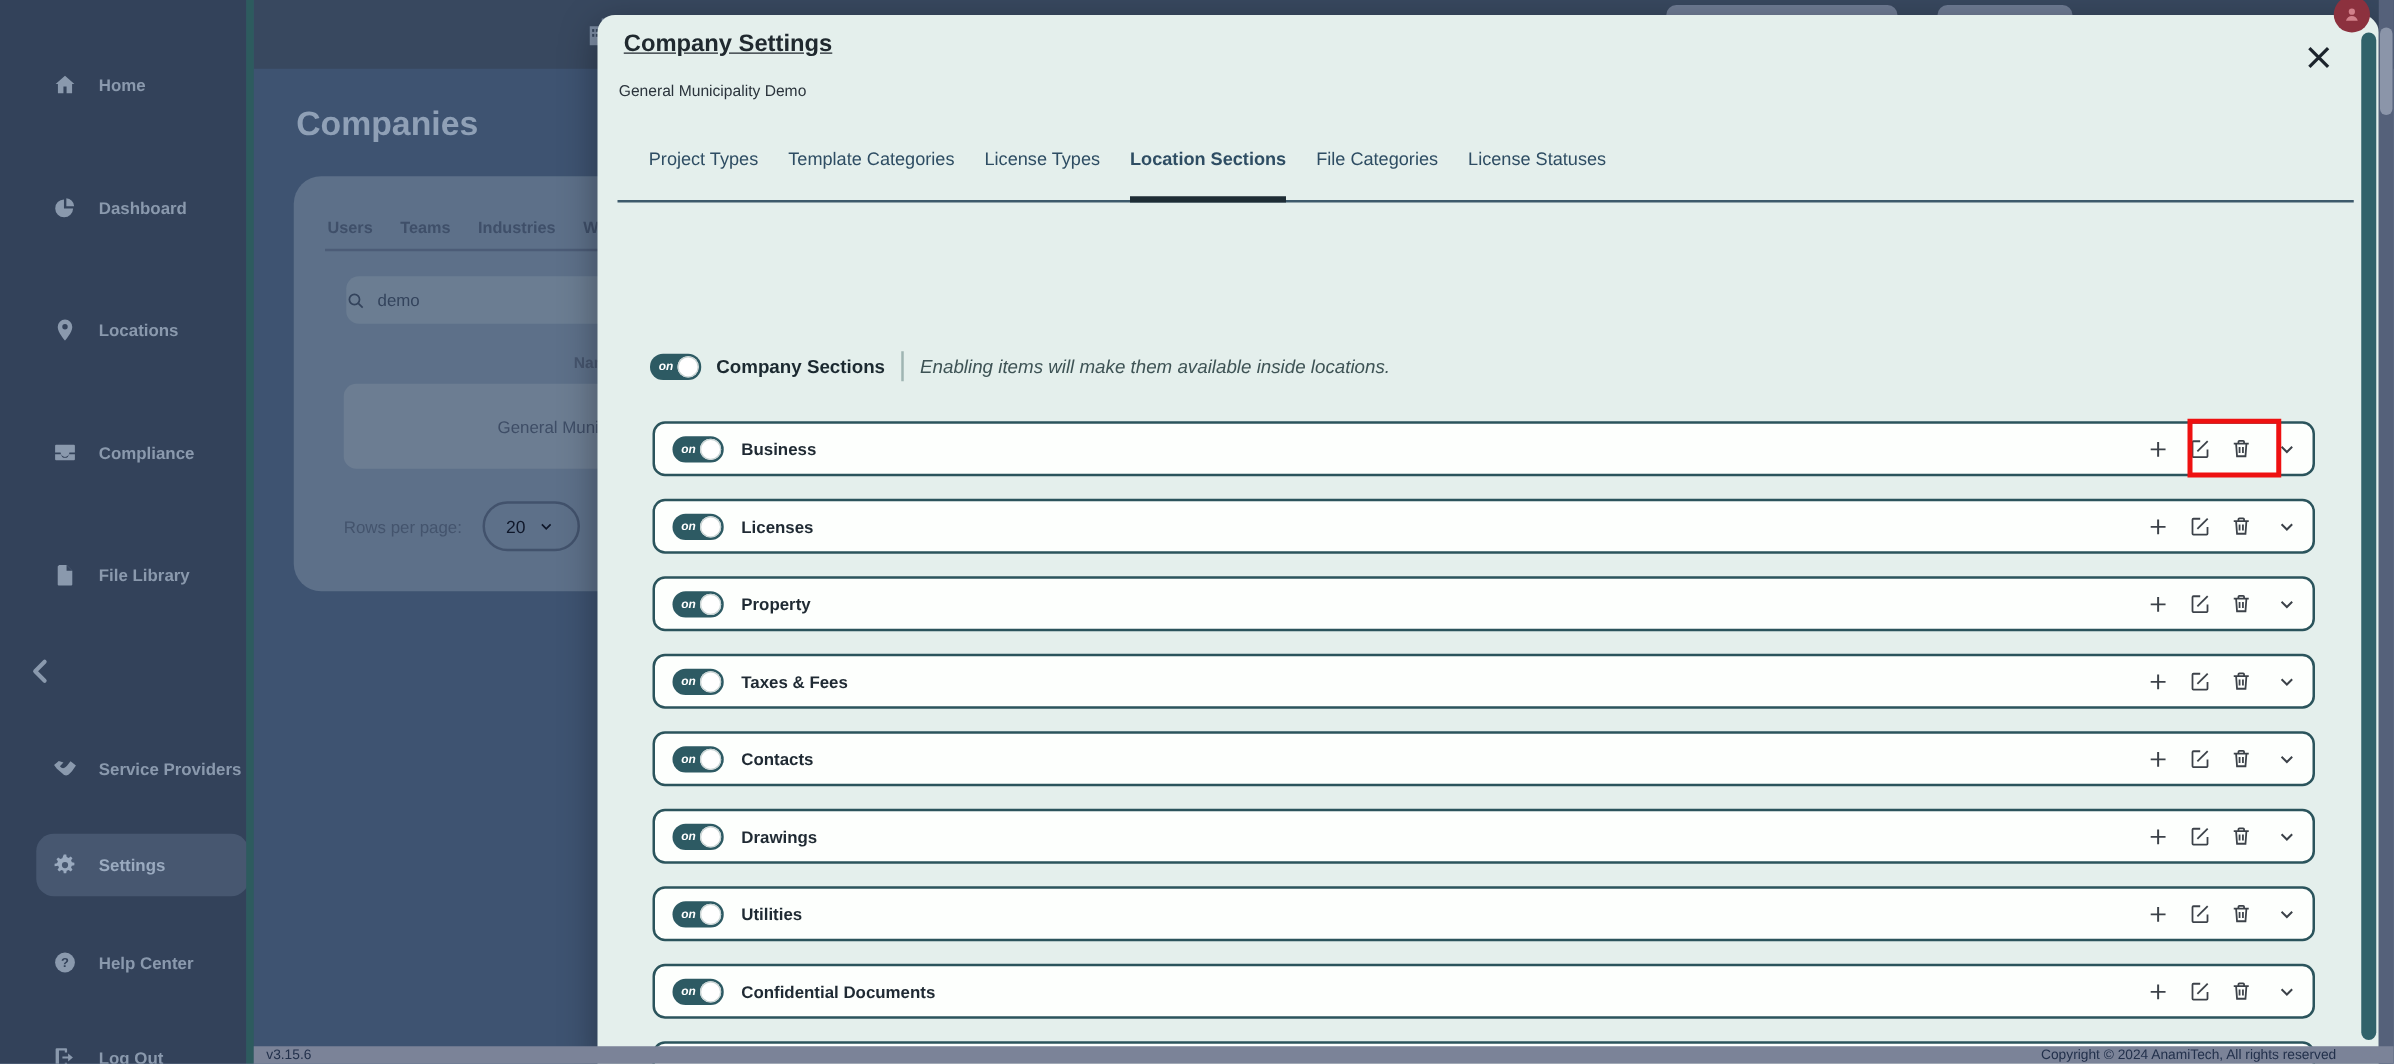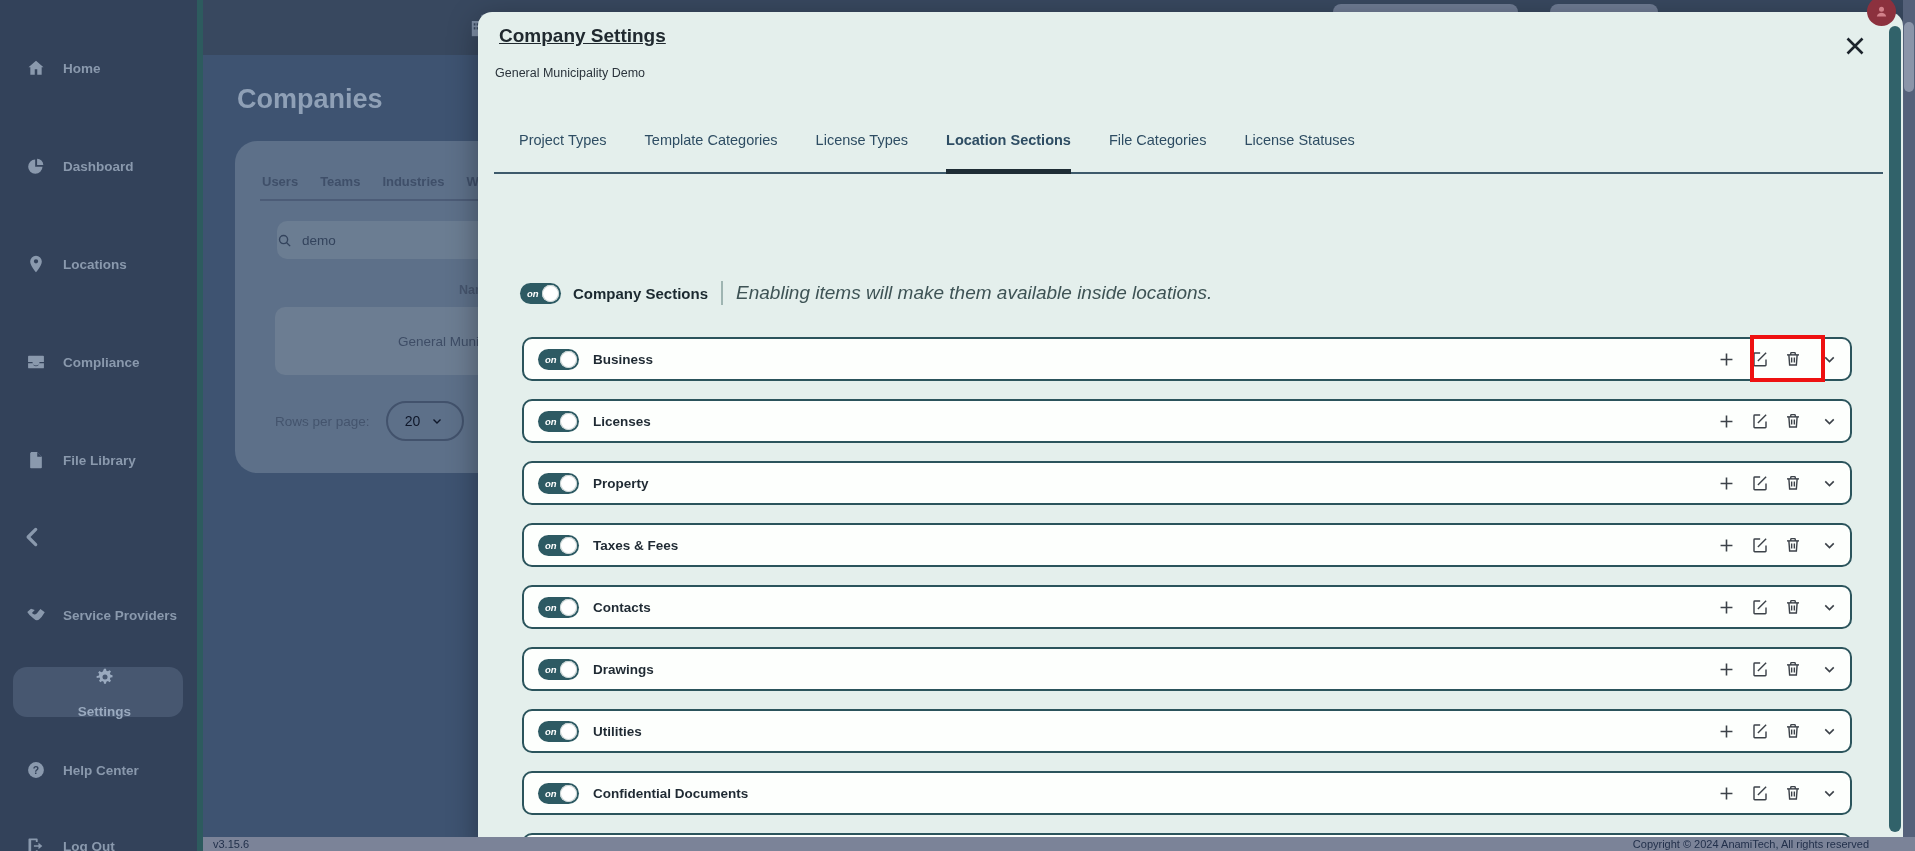--- a/index.html
+++ b/index.html
@@ -5,28 +5,28 @@
   * { box-sizing: border-box; }
   html,body { margin:0; padding:0; }
   body {
     width:1915px; height:851px; overflow:hidden; position:relative;
     font-family:"Liberation Sans", sans-serif; background:#3e5371;
   }
   svg { display:block; }
 
   
   .sidebar { position:absolute; left:0; top:0; width:197px; height:851px; background:#33425a; z-index:2; }
-  .side-nav { position:absolute; inset:0; }
+  .side-nav { position:absolute; inset:0;margin-left:16px; }
   .side-item {
     position:absolute; left:13px; width:170px; height:44px;
     display:flex; align-items:center; gap:17px; padding-left:13px;
     border-radius:14px; color:#8a99ad; font-size:13.5px; font-weight:600; cursor:pointer;
   }
   .side-item .s-icon svg { width:20px; height:20px; }
-  .side-item.active { background:#475770; color:#9aaabf; height:50px;flex-direction:column; }
+  .side-item.active { background:#475770; color:#9aaabf; height:50px; }
   .side-nav div.side-item:nth-of-type(1){ top:46px; }
   .side-nav div.side-item:nth-of-type(2){ top:144px; }
   .side-nav div.side-item:nth-of-type(3){ top:242px; }
   .side-nav div.side-item:nth-of-type(4){ top:340px; }
   .side-nav div.side-item:nth-of-type(5){ top:438px; }
   .side-nav div.side-item:nth-of-type(6){ top:593px; }
   .side-nav div.side-item:nth-of-type(7){ top:667px; }
   .side-nav div.side-item:nth-of-type(8){ top:748px; }
   .side-nav div.side-item:nth-of-type(9){ top:824px; }
   .collapse-btn { position:absolute; left:20px; top:524px; color:#8a99ad; cursor:pointer; }
@@ -66,21 +66,21 @@
 
   
   .modal { position:absolute; left:478px; top:12px; width:1425px; height:839px;
            background:#e4efec; border-radius:14px 14px 0 0; z-index:10; overflow:hidden;
            box-shadow:0 8px 30px rgba(0,0,0,.35); }
   .m-close { position:absolute; right:36px; top:22px; width:24px; height:24px; border:none;
              background:none; padding:0; color:#1c242c; cursor:pointer; }
   .m-title { position:absolute; left:21px; top:8px; margin:0; font-size:19px; line-height:32px;
              font-weight:700; color:#20292f;text-decoration:underline; }
   .m-sub { position:absolute; left:17px; top:54px; font-size:12.5px; color:#2b343c; }
-  .mtabs { position:absolute; left:16px; right:20px; top:112px; height:50px; display:flex; gap:38px;
+  .mtabs { position:absolute; left:16px; right:20px; top:100px; height:50px; display:flex; gap:24px;
            padding-left:25px; border-bottom:2px solid #3d5a6b; }
   .mtab { font-size:14.5px; font-weight:500; color:#2e4d63; padding-top:8px; height:50px; cursor:pointer; }
   .mtab.active { box-shadow: inset 0 -5px 0 #1e2d35; font-weight:600; }
 
   .create-band { position:absolute; left:25px; right:33px; top:165px; height:60px; background:#d2e1df;
                  border-radius:6px; display:flex; align-items:center; padding:0 14px 0 22px; }
   .create-label { font-size:14.5px; font-weight:700; color:#21383e; }
   .vdiv { width:2px; height:24px; background:#9fb5b2; margin:0 13px; flex:none; }
   .create-desc { font-style:italic; font-size:13px; color:#32504e; }
   .create-btn { margin-left:auto; background:#ffffff; border:none; border-radius:16px; height:31px;
@@ -88,21 +88,21 @@
                 box-shadow:0 1px 3px rgba(0,0,0,.18); font-family:"Liberation Sans",sans-serif; }
 
   .toggle { width:41px; height:21px; border-radius:11px; background:#2d5a63; display:flex;
             align-items:center; padding:0 2px 0 7px; flex:none; cursor:pointer; }
   .t-label { color:#ffffff; font-size:9.5px; font-weight:700;font-style:italic; }
   .t-knob { width:17px; height:17px; border-radius:50%; background:#ffffff; margin-left:auto;
             box-shadow: inset 0 0 0 1px #c9d4d4; }
 
   .sections-head { position:absolute; left:42px; top:269px; display:flex; align-items:center; }
   .sh-label { margin-left:12px; font-size:15px; font-weight:700; color:#1b2930; }
-  .sh-desc { font-style:italic; font-size:19px; color:#3e5355; }
+  .sh-desc { font-style:italic; font-size:15px; color:#3e5355; }
 
   .rows { position:absolute; left:44px; right:51px; top:325px; }
   .srow { height:44px; border:2px solid #2b545c; border-radius:10px; background:#fdfffd;
           margin-bottom:18px; display:flex; align-items:center; padding:0 12px 0 14px; }
   .srow-label { margin-left:14px; font-size:13.5px; font-weight:700; color:#1f2a33;text-align:center; }
   .actions { margin-left:auto; display:flex; align-items:center; gap:15px; color:#3c4249; }
   .act { cursor:pointer; display:flex; }
   .act.chev { margin-left:4px; }
   .partial-row { position:absolute; left:44px; right:51px; top:821px; height:28px;
                  border:2px solid #2b545c; border-radius:10px; background:#fdfffd; }

